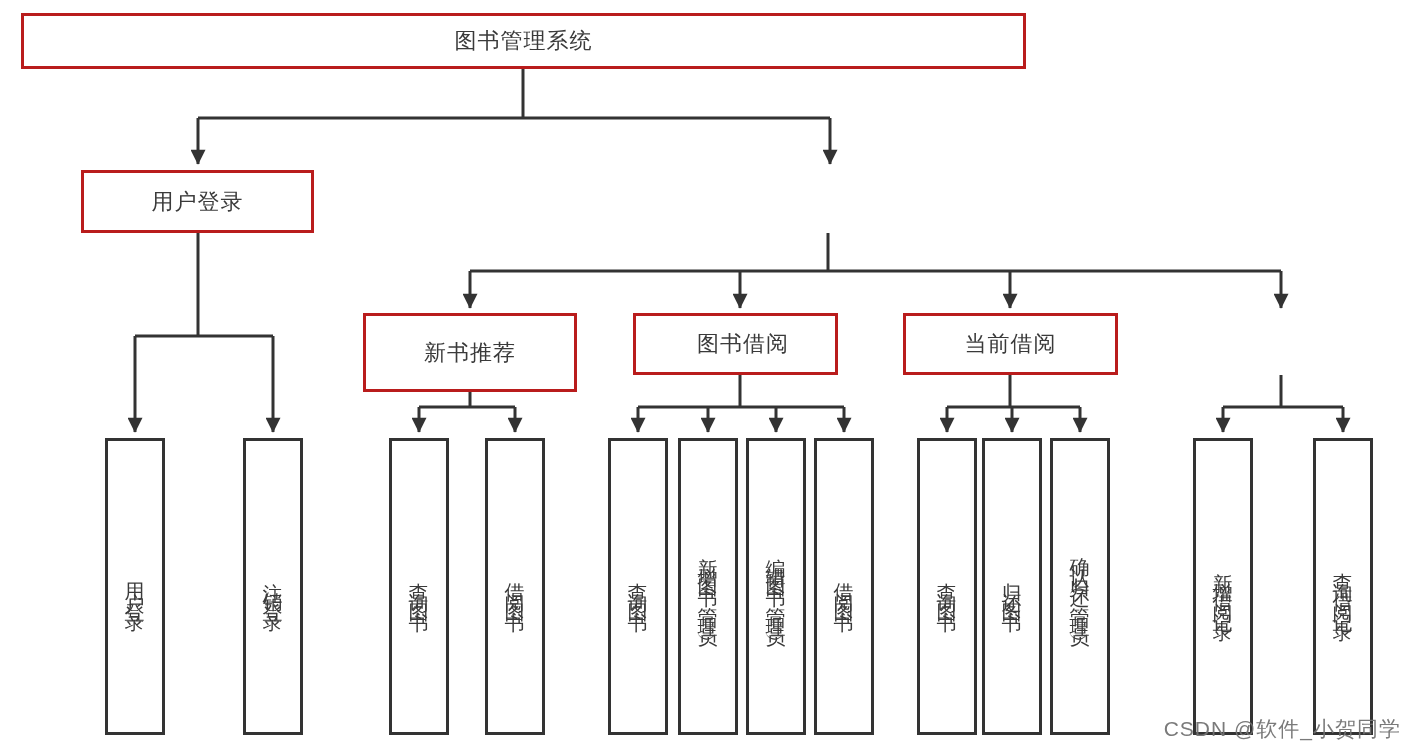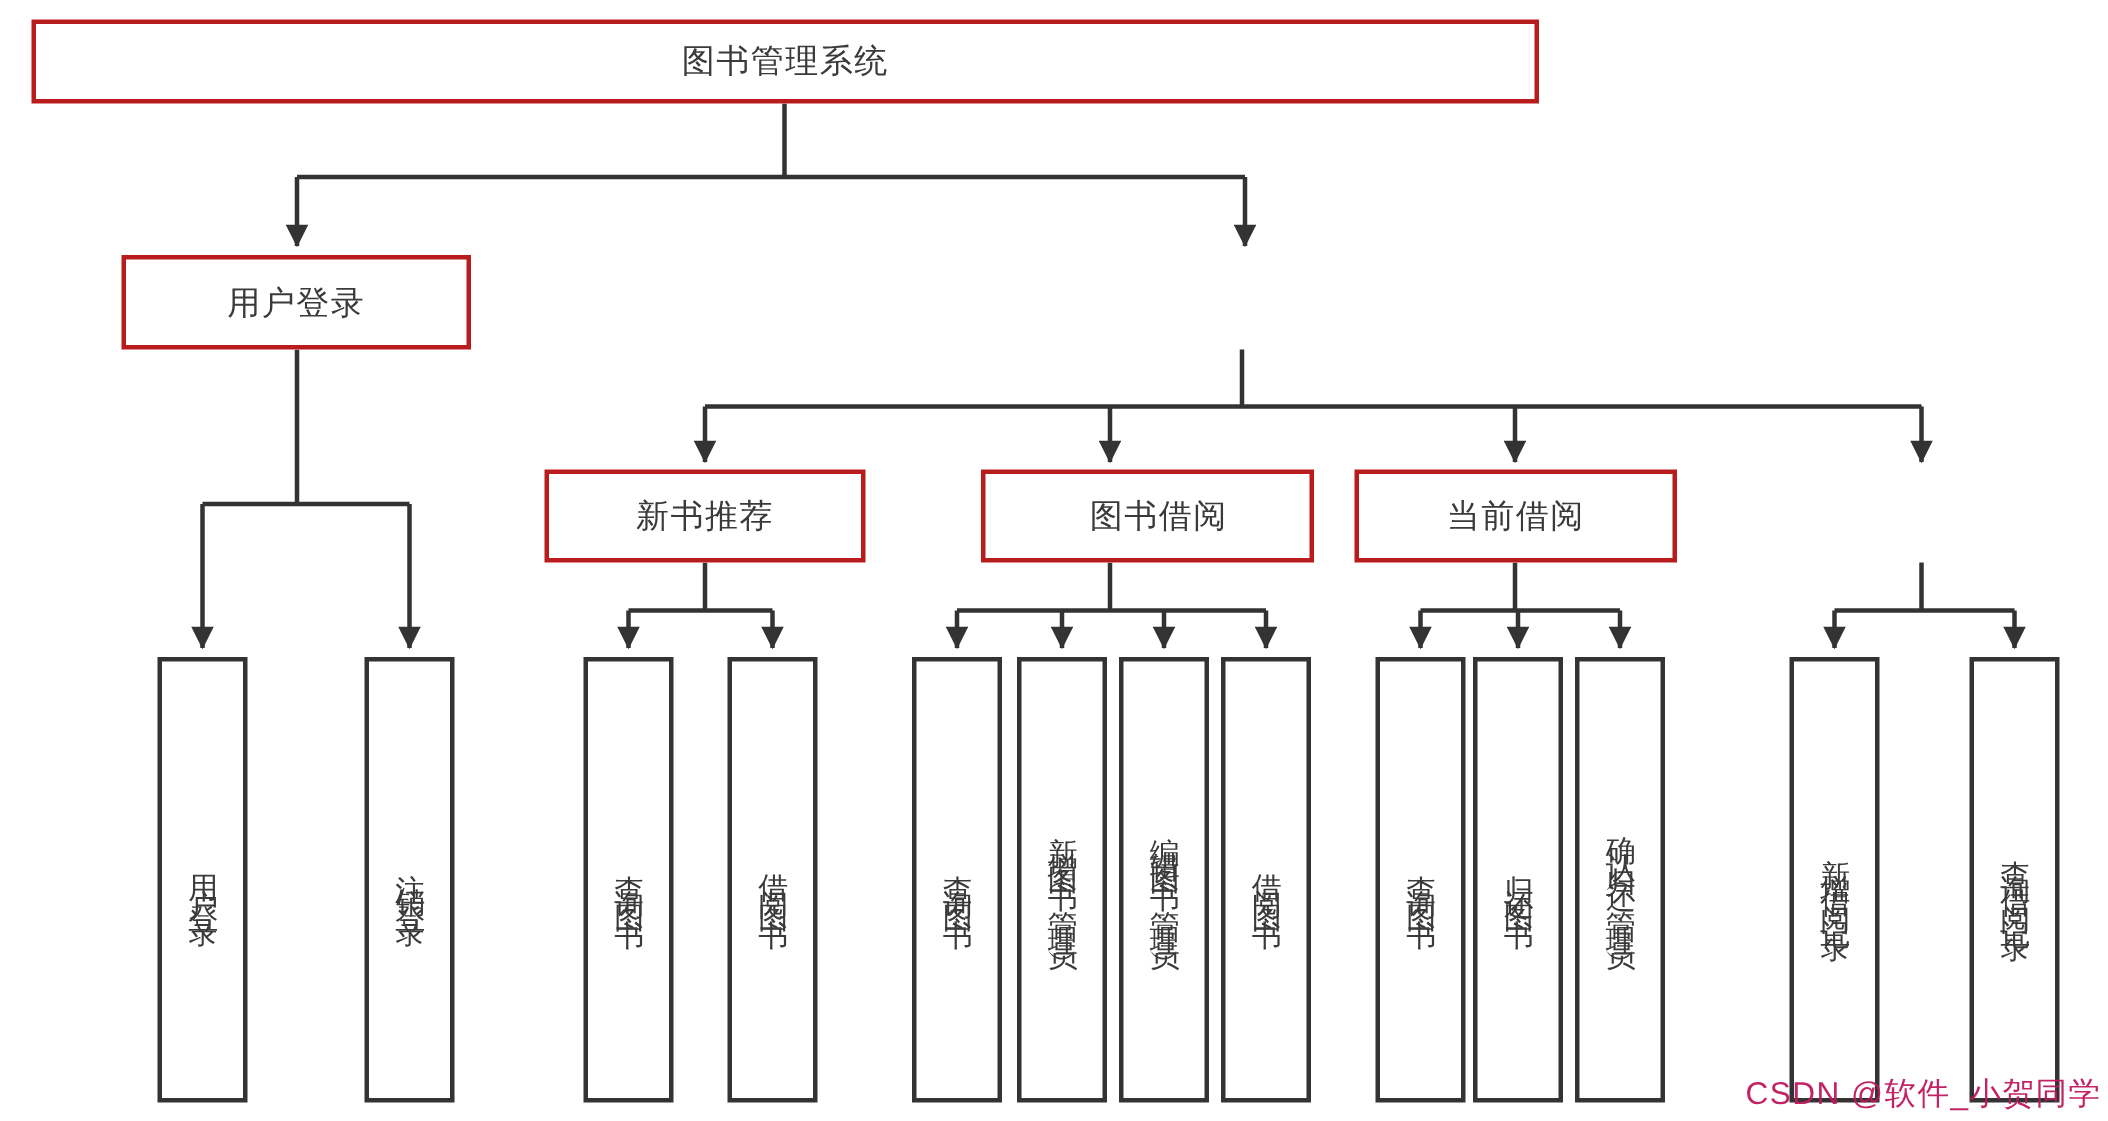--- a/index.html
+++ b/index.html
@@ -44,21 +44,21 @@
     text-orientation: mixed;
     letter-spacing: 10px;
     line-height: 1;
   }
   .watermark {
     position: absolute;
     right: 4px;
     bottom: 4px;
     font-size: 21px;
     letter-spacing: 1px;
-    color: #be185d;
+    color: #737373;
     opacity: 0.95;
     z-index: 5;
     white-space: nowrap;
   }
 </style>
 </head>
 <body>
 
 <div id="canvas">
 
@@ -113,24 +113,24 @@
   </svg>
 
   <div class="hbox" style="left:21px; top:13px; width:1005px; height:56px;">
     <span>图书管理系统</span>
   </div>
 
   <div class="hbox" style="left:81px; top:170px; width:233px; height:63px;">
     <span>用户登录</span>
   </div>
 
-  <div class="hbox" style="left:363px; top:313px; width:214px; height:62px;">
+  <div class="hbox" style="left:363px; top:313px; width:214px; height:79px;">
     <span>新书推荐</span>
   </div>
-  <div class="hbox" style="left:654px; top:313px; width:222px; height:62px;padding-left:15px;">
+  <div class="hbox" style="left:633px; top:313px; width:205px; height:62px;padding-left:15px;">
     <span>图书借阅</span>
   </div>
   <div class="hbox" style="left:903px; top:313px; width:215px; height:62px;">
     <span>当前借阅</span>
   </div>
 
   <div class="vbox" style="left:105px; top:438px; width:60px; height:297px;">
     <span>用户登录</span>
   </div>
   <div class="vbox" style="left:243px; top:438px; width:60px; height:297px;">

